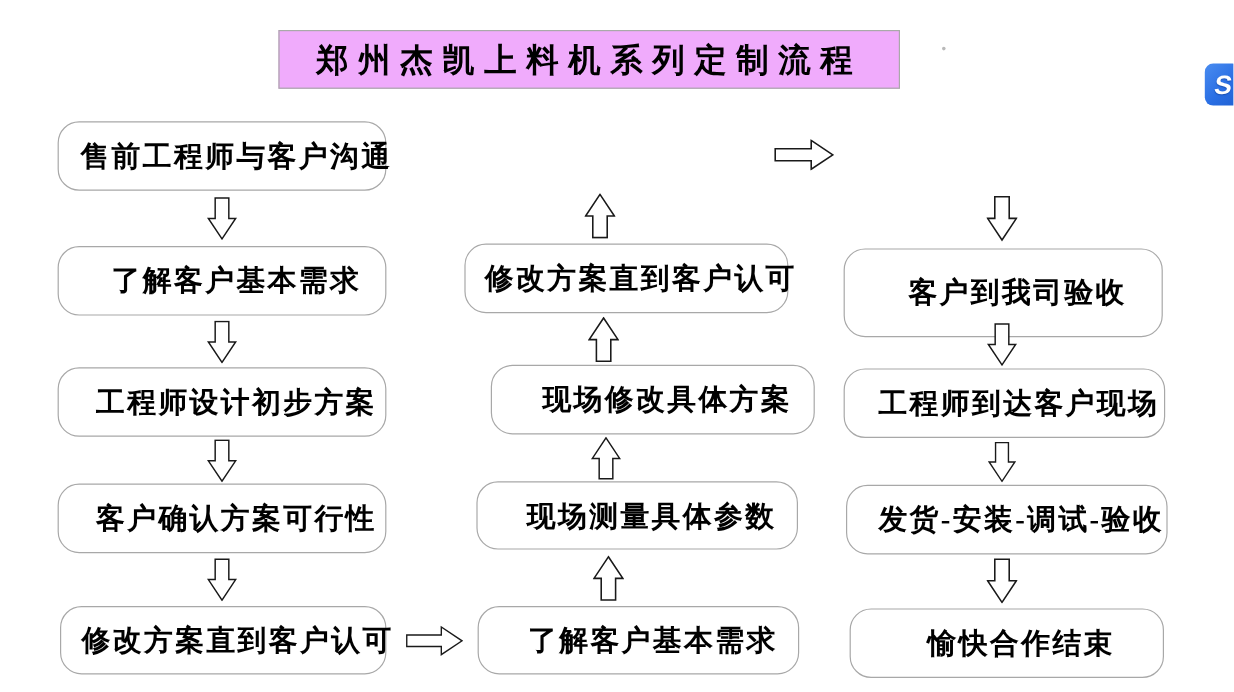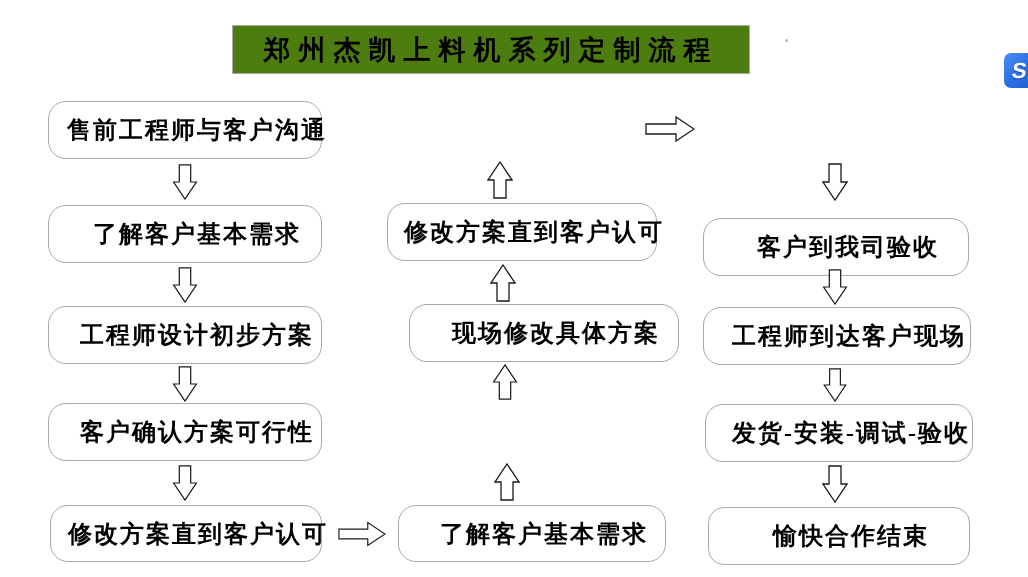--- a/index.html
+++ b/index.html
@@ -2,21 +2,21 @@
 <html><head>
 <meta charset="utf-8">
 <style>
   html,body{margin:0;padding:0;background:#ffffff;}
   .canvas{
     position:relative;width:1028px;height:577px;background:#ffffff;
     overflow:hidden;font-family:"Liberation Serif","DejaVu Serif",serif;color:#000;
   }
   .titlebox{
     position:absolute;left:232px;top:25px;width:518px;height:49px;
-    box-sizing:border-box;border:1px solid #a9a9a9;background:#4d7c0f;
+    box-sizing:border-box;border:1px solid #a9a9a9;background:#f0abfc;
     display:flex;align-items:center;justify-content:center;
     font-size:27px;font-weight:700;letter-spacing:8px;white-space:nowrap;
   }
   .fbox{
     position:absolute;box-sizing:border-box;border:1px solid #a8a8a8;
     border-radius:18px;background:#fff;
     display:flex;align-items:center;justify-content:center;
     font-size:24px;font-weight:700;letter-spacing:2px;white-space:nowrap;padding-left:24px;
   }
   .arrow{position:absolute;line-height:0;}
@@ -45,26 +45,27 @@
   <div class="artifact-dot"></div>
 
   <div class="fbox" style="left:48px;top:101px;width:274px;height:58px;">售前工程师与客户沟通</div>
   <div class="fbox" style="left:48px;top:306px;width:274px;height:58px;">工程师设计初步方案</div>
   <div class="fbox" style="left:48px;top:205px;width:274px;height:58px;">了解客户基本需求</div>
   <div class="fbox" style="left:48px;top:403px;width:274px;height:58px;">客户确认方案可行性</div>
   <div class="fbox" style="left:50px;top:505px;width:272px;height:57px;">修改方案直到客户认可</div>
 
   <div class="fbox" style="left:387px;top:203px;width:270px;height:58px;">修改方案直到客户认可</div>
   <div class="fbox" style="left:409px;top:304px;width:270px;height:58px;">现场修改具体方案</div>
+  <div class="fbox" style="left:397px;top:401px;width:268px;height:57px;">现场测量具体参数</div>
   <div class="fbox" style="left:398px;top:505px;width:268px;height:57px;">了解客户基本需求</div>
 
-  <div class="fbox" style="left:703px;top:207px;width:266px;height:58px;margin-top:11px;">客户到我司验收</div>
+  <div class="fbox" style="left:703px;top:207px;width:266px;height:74px;">客户到我司验收</div>
   <div class="fbox" style="left:703px;top:307px;width:268px;height:58px;">工程师到达客户现场</div>
   <div class="fbox" style="left:705px;top:404px;width:268px;height:58px;">发货-安装-调试-验收</div>
-  <div class="fbox" style="left:708px;top:507px;width:262px;height:58px;border-radius:16px;">愉快合作结束</div>
+  <div class="fbox" style="left:708px;top:507px;width:262px;height:58px;">愉快合作结束</div>
 
   <div class="arrow" style="left:172px;top:164px;">
     <svg width="26" height="36" viewBox="0 0 26 38">
         <polygon points="7,1 19,1 19,19 25,19 13,37 1,19 7,19" fill="#fff" stroke="#1a1a1a" stroke-width="1.3"></polygon>
       </svg>
   </div>
   <div class="arrow" style="left:172px;top:267px;">
     <svg width="26" height="36" viewBox="0 0 26 38">
         <polygon points="7,1 19,1 19,19 25,19 13,37 1,19 7,19" fill="#fff" stroke="#1a1a1a" stroke-width="1.3"></polygon>
       </svg>

